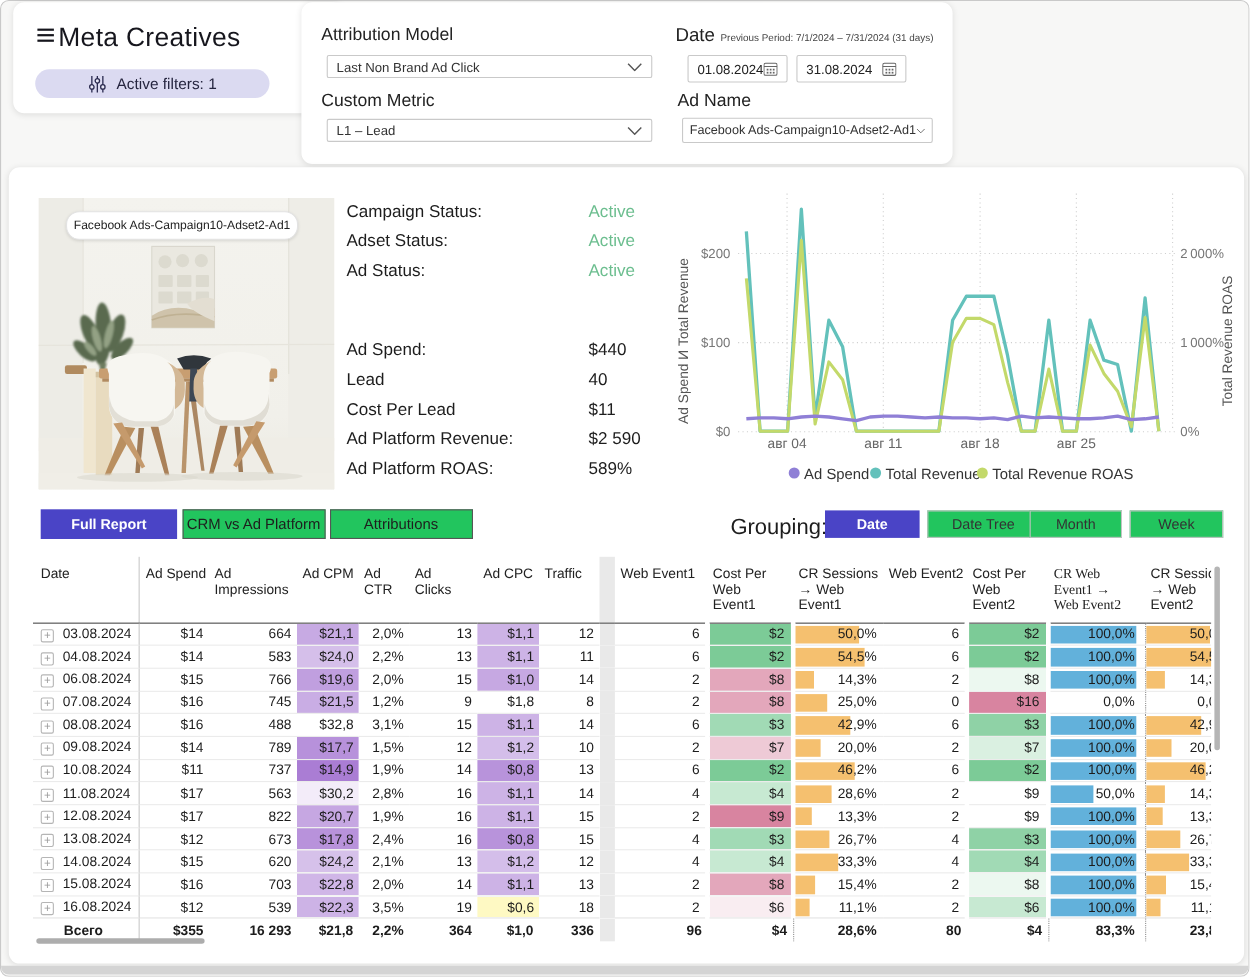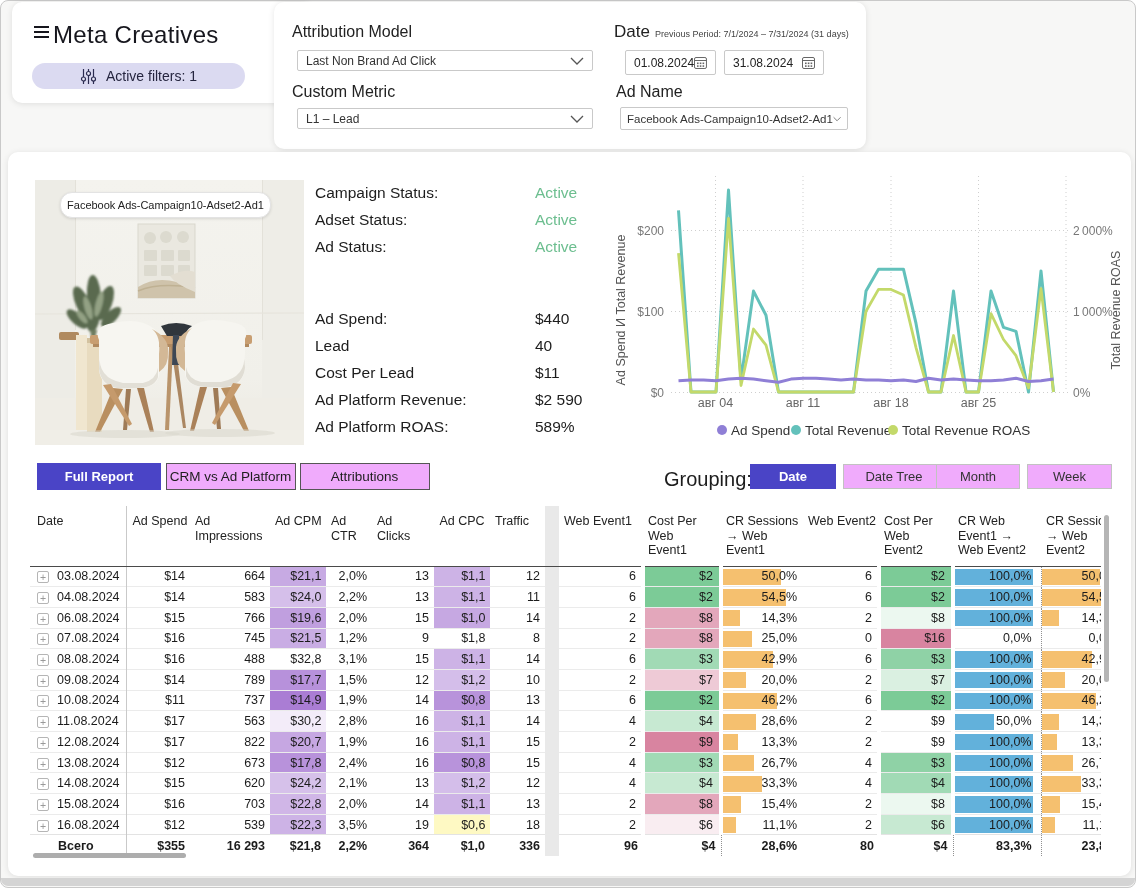--- a/index.html
+++ b/index.html
@@ -23,21 +23,21 @@
 
 .mrow { position:absolute; left:307px; width:290px; height:20px; font-size:15.5px; color:#1d1d1d; }
 .mlab { position:absolute; left:0;text-align:right; }
 .mval { position:absolute; left:220px; }
 .mval.g { color:#6cbe8f; }
 
 .chart { position:absolute; left:592px; top:8px; }
 .creative { position:absolute; left:27px; top:28px; }
 #adlabel { position:absolute; left:52px; top:40px; width:211px; height:26px; background:#fff; border:1px solid #e3e3e3; border-radius:12px; box-shadow:0 1px 3px rgba(0,0,0,0.12); font-size:11px; color:#222; display:flex; align-items:center; justify-content:center; }
 
-.btn { position:absolute; display:flex; align-items:center; justify-content:center; font-size:13px; background:#f0abfc; white-space:nowrap; }
+.btn { position:absolute; display:flex; align-items:center; justify-content:center; font-size:13px; background:#22c55e; white-space:nowrap; }
 .btn.sel { background:#4a44c6; color:#fff; font-weight:bold; border:none; }
 #b1 { left:29px; top:311px; width:124px; height:27px; }
 #b2 { left:157.5px; top:311px; width:130px; height:27px; border:1.5px solid #565656; color:#1e1e1e; font-weight:400; font-size:13.5px; }
 #b3 { left:291.5px; top:311px; width:130px; height:27px; border:1.5px solid #565656; color:#1e1e1e; font-weight:400; font-size:13.5px; }
 #grouping { position:absolute; left:656px; top:316px; font-size:20px; color:#1d1d1d; }
 #g1 { left:742px; top:312px; width:86px; height:25px; font-size:13px; }
 #g2 { left:835px; top:312px; width:102px; height:25px; border:1px solid #c2c2c2; color:#333; font-size:13px; }
 #g3 { left:928px; top:312px; width:84px; height:25px; border:1px solid #c2c2c2; color:#333; font-size:13px; }
 #g4 { left:1019px; top:312px; width:85px; height:25px; border:1px solid #c2c2c2; color:#333; font-size:13px; }
 
@@ -322,21 +322,21 @@
             <th>Ad<br>CTR</th>
             <th>Ad<br>Clicks</th>
             <th style="text-align:center; padding-right:5px; white-space:nowrap;">Ad CPC</th>
             <th>Traffic</th>
       <th class="div"></th>
             <th style="white-space:nowrap;">Web Event1</th>
             <th>Cost Per<br>Web<br>Event1</th>
             <th style="white-space:nowrap;">CR Sessions<br>→ Web<br>Event1</th>
       <th style="white-space:nowrap;">Web Event2</th>
             <th>Cost Per<br>Web<br>Event2</th>
-            <th style="white-space:nowrap;">CR Web<br>Event1 →<br>Web Event2</th>
+            <th style="white-space:nowrap;font-family:Liberation Serif, serif;">CR Web<br>Event1 →<br>Web Event2</th>
             <th style="white-space:nowrap;">CR Sessions<br>→ Web<br>Event2</th>
     </tr>
         </thead>
     <tbody>
 <tr>
             <td class="c-date"><span class="plus">+</span>03.08.2024</td>
             <td class="num">$14</td>
             <td class="num">664</td>
             <td class="num pf" style="background:rgb(199,170,227)">$21,1</td>
             <td class="num">2,0%</td>

